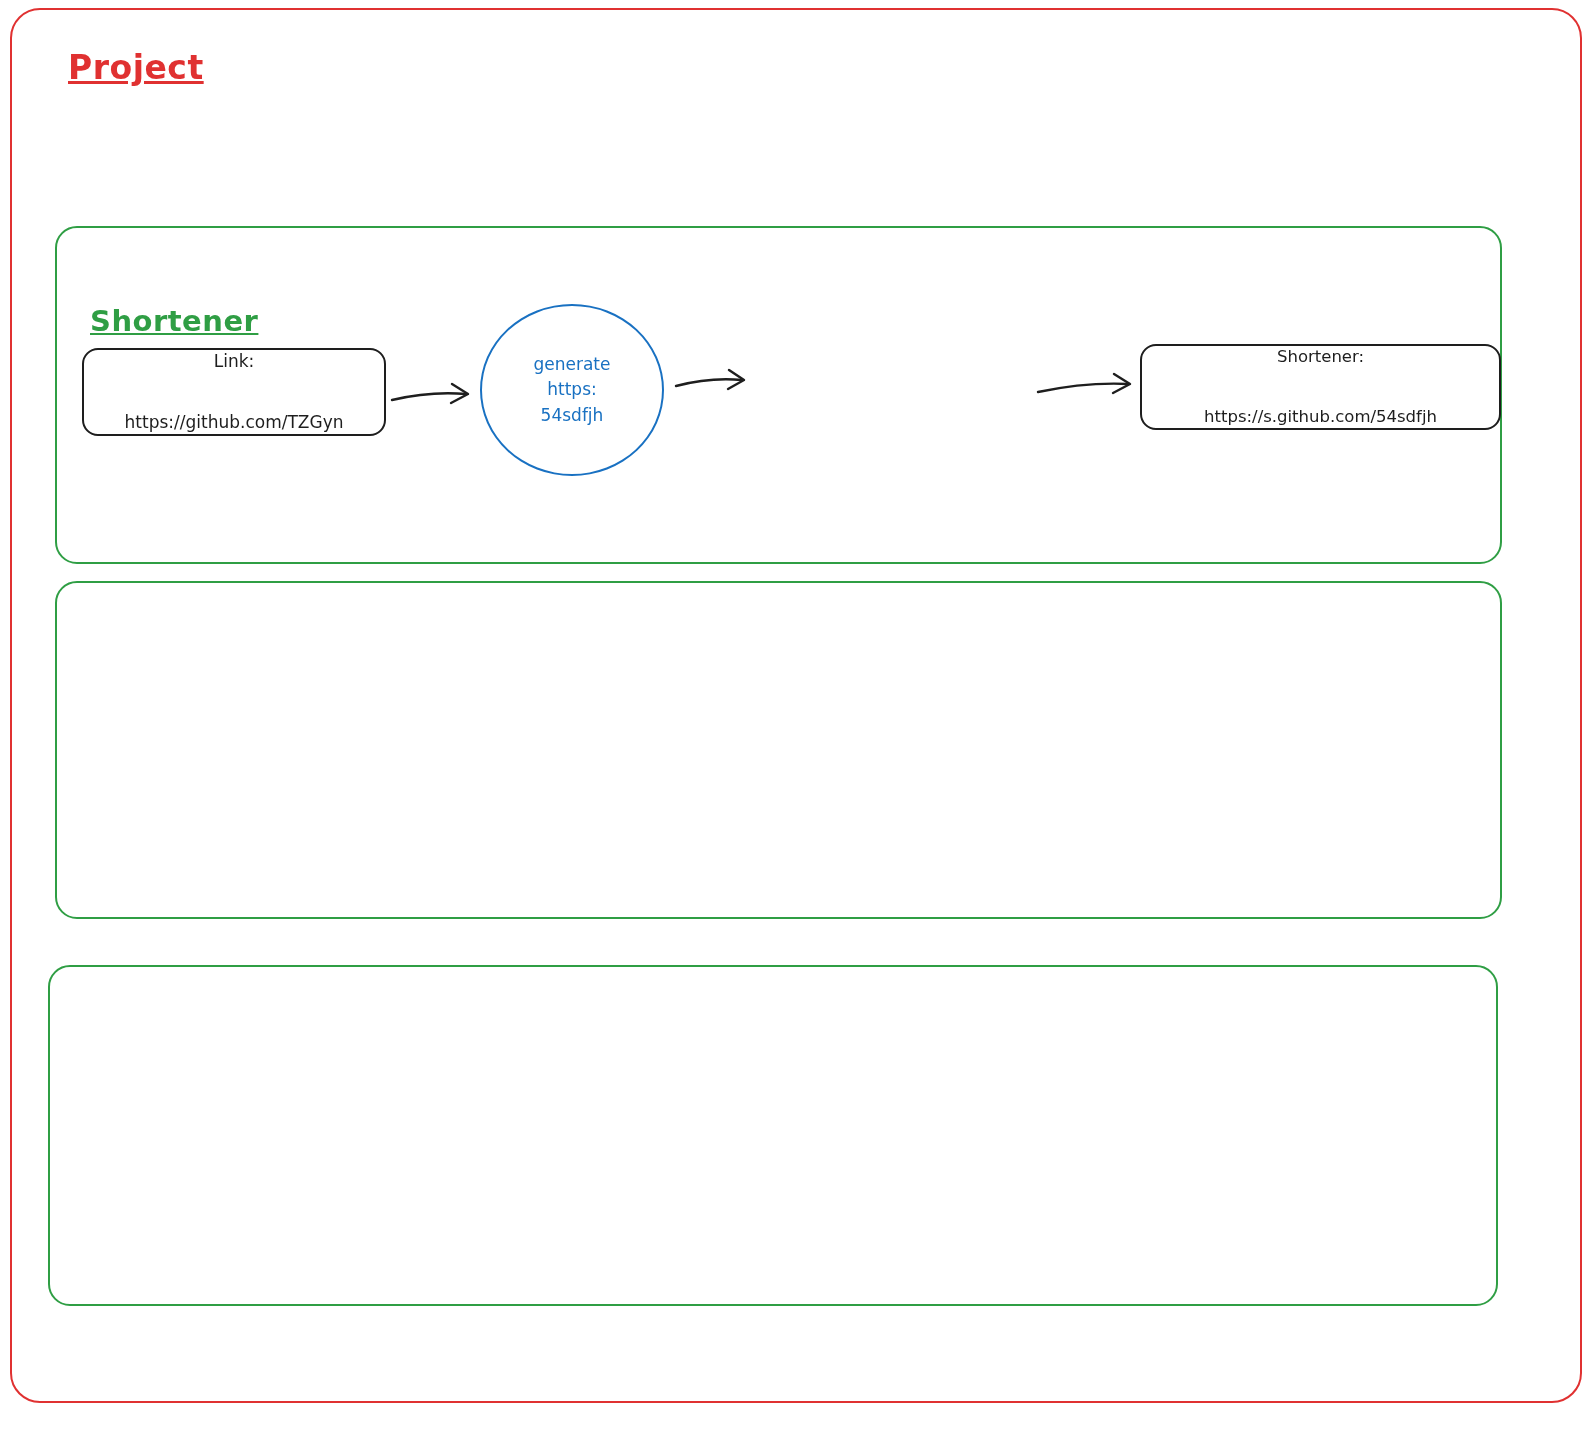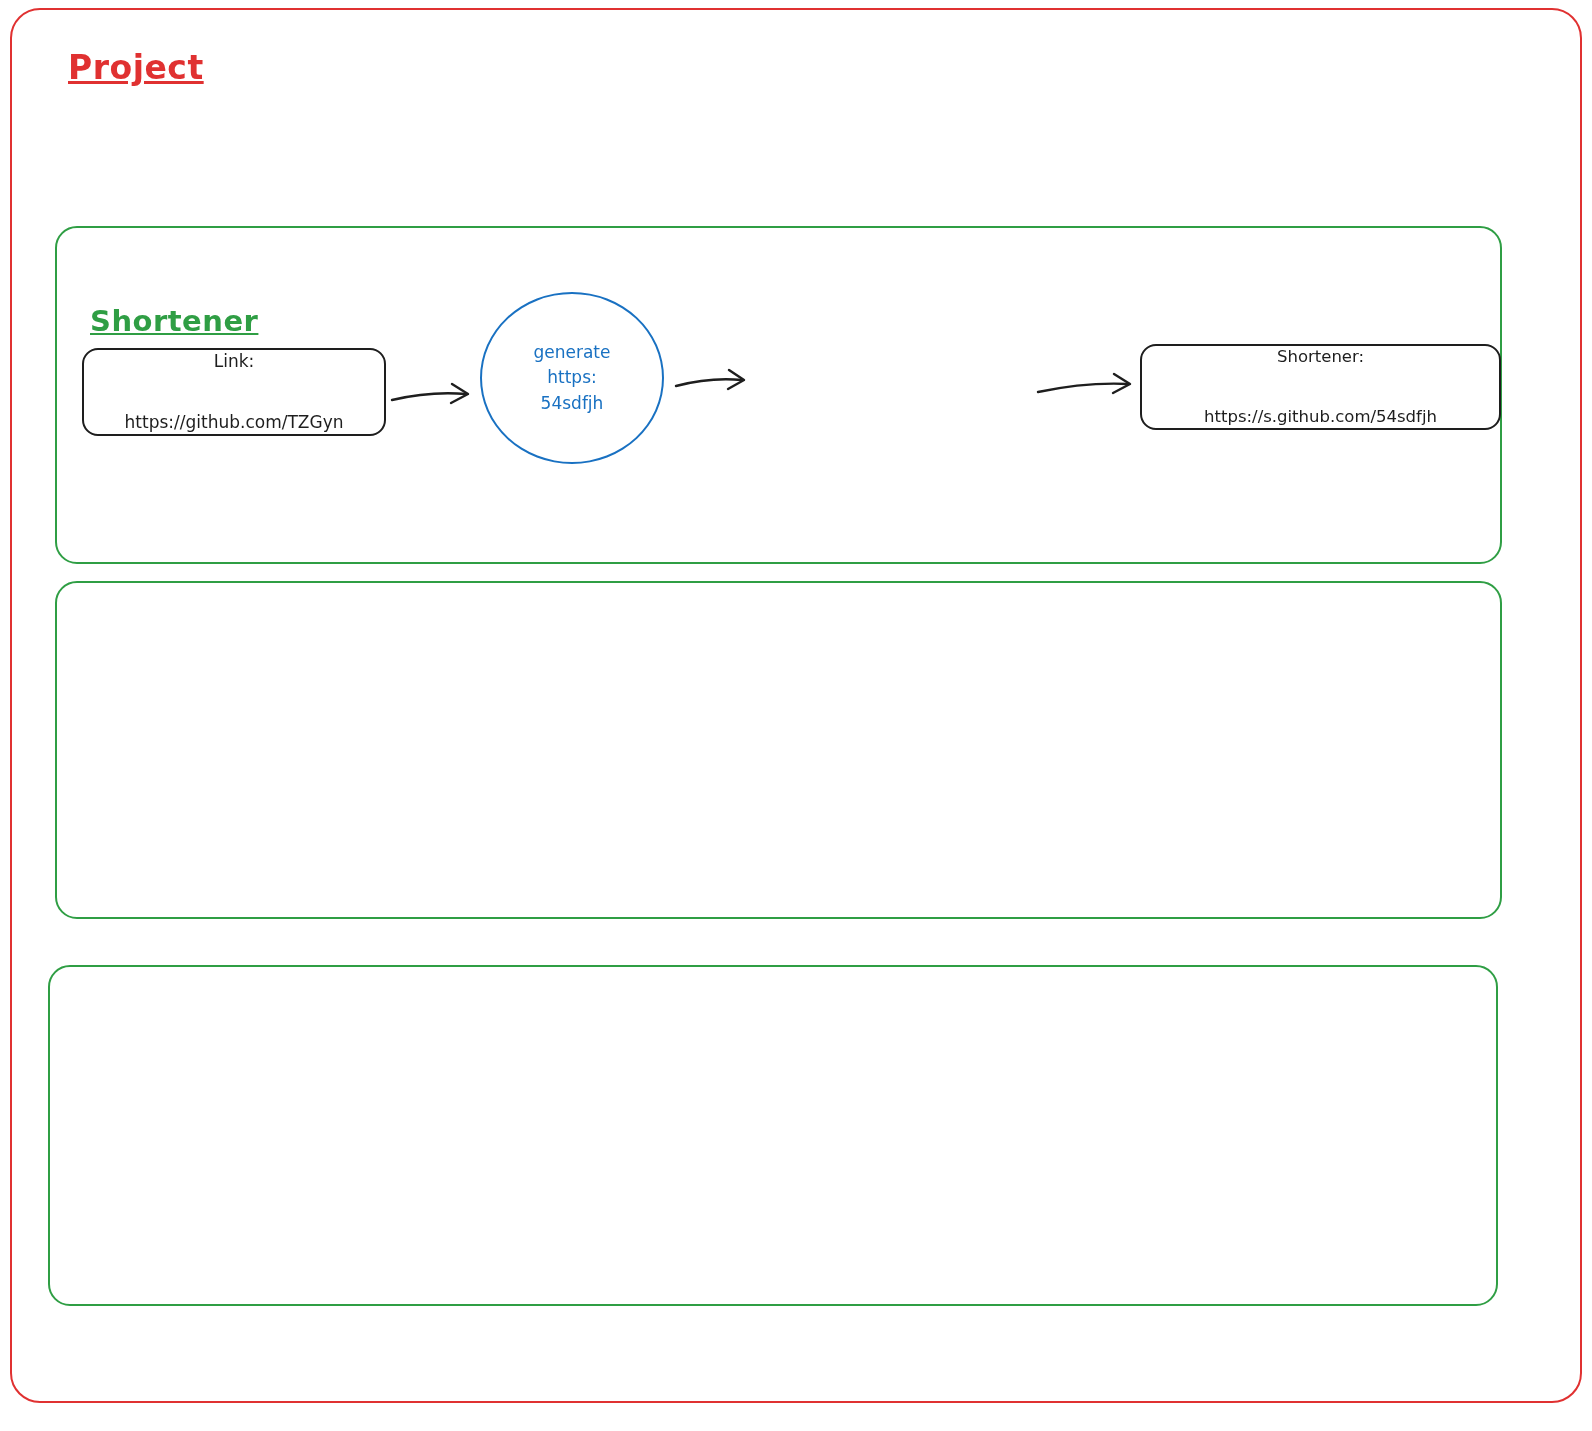--- a/index.html
+++ b/index.html
@@ -87,21 +87,21 @@
   }
   .link-node   { left: 25px;   top: 120px; width: 304px; height: 88px; }
   .result-node { left: 1083px; top: 116px; width: 361px; height: 86px; font-size: 16.5px; }
 
   .blue-node {
     border: 2.5px solid #1971c2;
     color: #1971c2;
     font-size: 17px;
   }
   .generate-node {
-    left: 423px; top: 64px;
+    left: 423px; top: 76px;
     width: 184px; height: 172px;
     border-radius: 50%;
   }
   .redirect-node {
     left: 695px; top: 82px;
     width: 282px; height: 158px;
     border-radius: 50%;
     font-size: 17.5px;
   }
 

